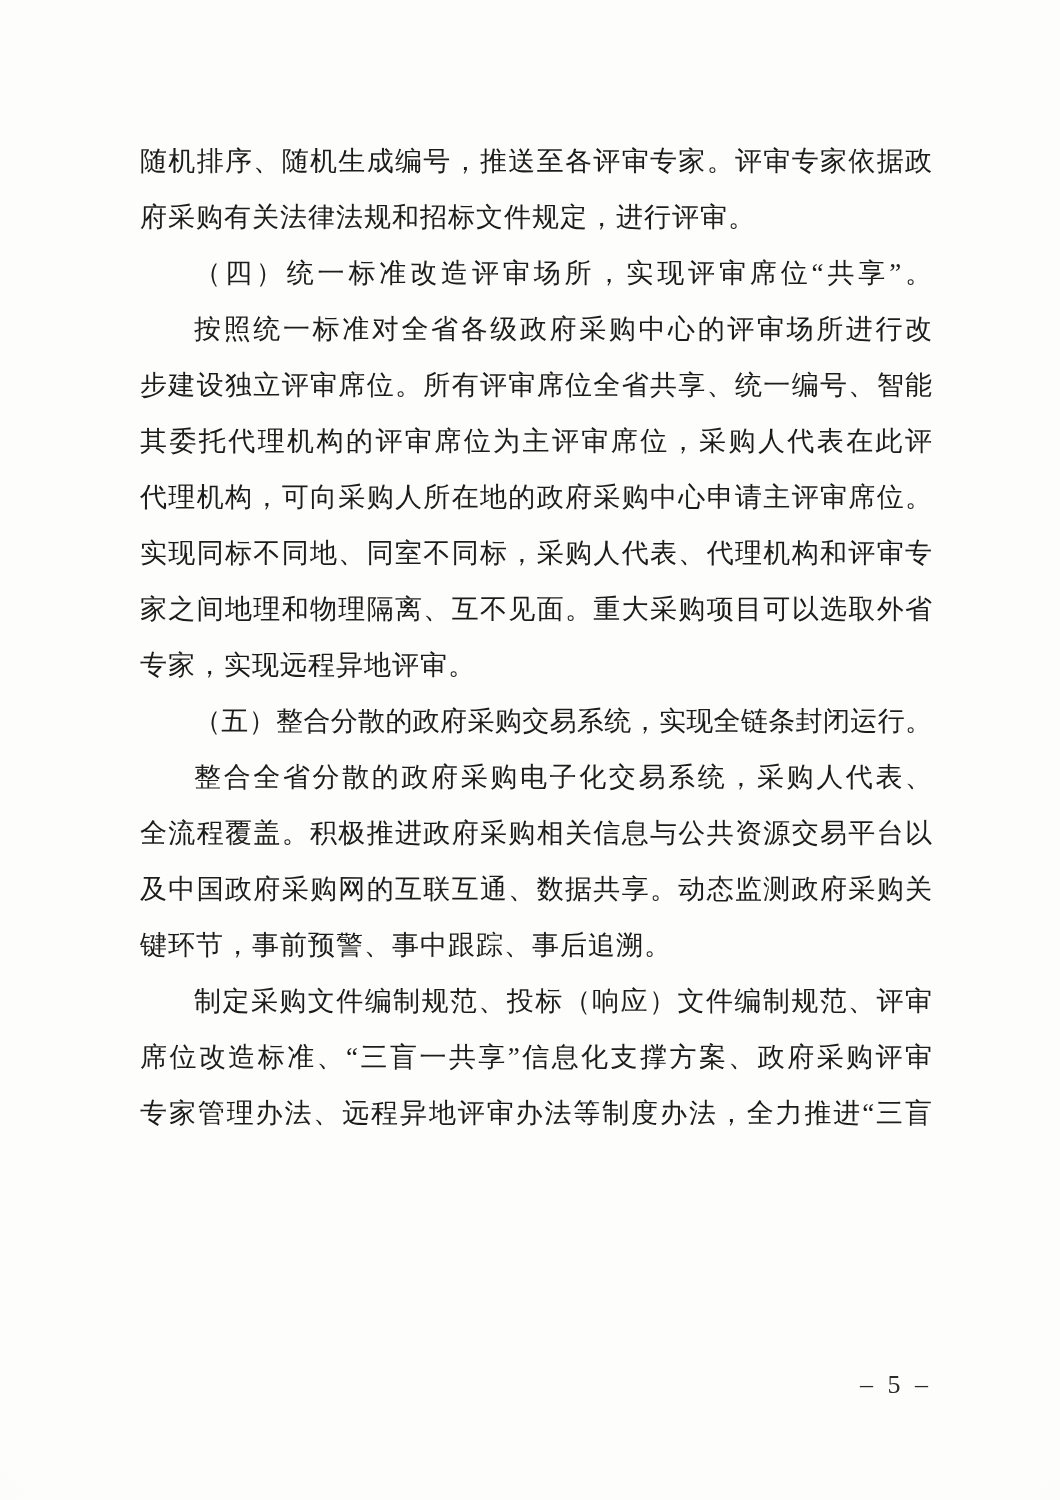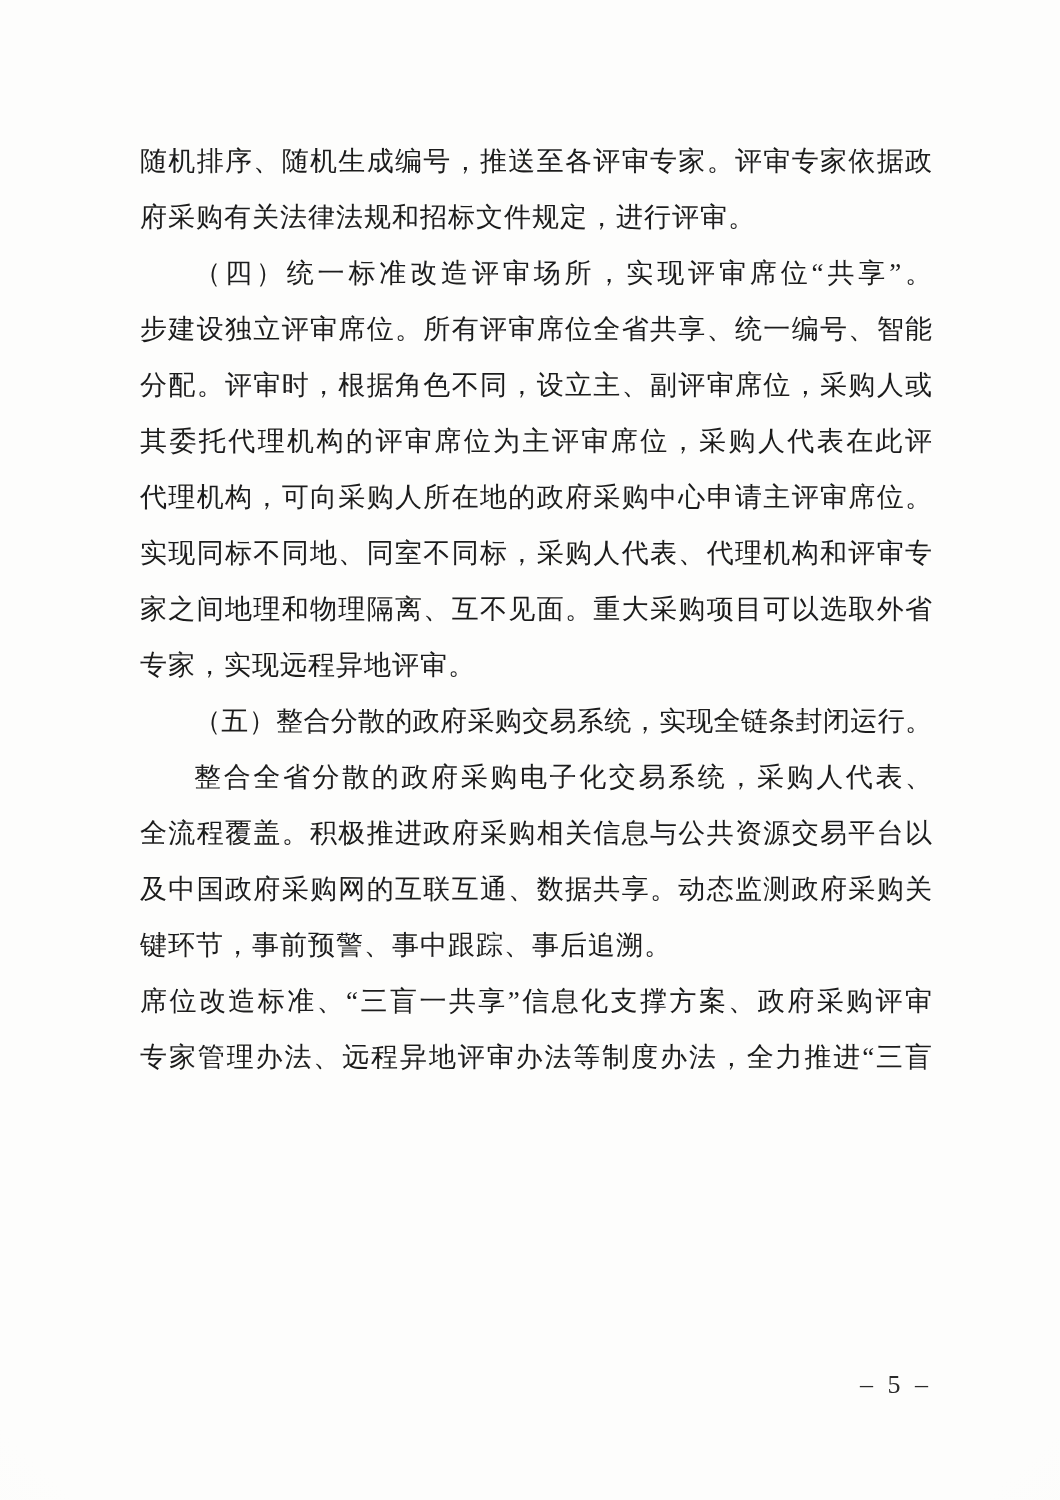--- a/index.html
+++ b/index.html
@@ -55,29 +55,30 @@
   }
 </style>
 </head>
 <body>
 
 <div class="page">
   <div class="content">
       <div class="line">随机排序、随机生成编号，推送至各评审专家。评审专家依据政</div>
       <div class="line no-stretch">府采购有关法律法规和招标文件规定，进行评审。</div>
       <div class="line indent">（四）统一标准改造评审场所，实现评审席位“共享”。</div>
+      <div class="line indent">按照统一标准对全省各级政府采购中心的评审场所进行改</div>
       <div class="line">步建设独立评审席位。所有评审席位全省共享、统一编号、智能</div>
-      <div class="line">分配。评审时，根据角色不同，设立主、副评审席位，采购人或</div>
       <div class="line">其委托代理机构的评审席位为主评审席位，采购人代表在此评</div>
       <div class="line">代理机构，可向采购人所在地的政府采购中心申请主评审席位。</div>
       <div class="line">实现同标不同地、同室不同标，采购人代表、代理机构和评审专</div>
       <div class="line">家之间地理和物理隔离、互不见面。重大采购项目可以选取外省</div>
       <div class="line no-stretch">专家，实现远程异地评审。</div>
       <div class="line indent">（五）整合分散的政府采购交易系统，实现全链条封闭运行。</div>
       <div class="line indent">整合全省分散的政府采购电子化交易系统，采购人代表、</div>
       <div class="line">全流程覆盖。积极推进政府采购相关信息与公共资源交易平台以</div>
       <div class="line">及中国政府采购网的互联互通、数据共享。动态监测政府采购关</div>
       <div class="line no-stretch">键环节，事前预警、事中跟踪、事后追溯。</div>
+      <div class="line indent">制定采购文件编制规范、投标（响应）文件编制规范、评审</div>
       <div class="line">席位改造标准、“三盲一共享”信息化支撑方案、政府采购评审</div>
       <div class="line">专家管理办法、远程异地评审办法等制度办法，全力推进“三盲</div>
     </div>
   <div class="footer">– 5 –</div>
 </div>
 
 </body></html>

